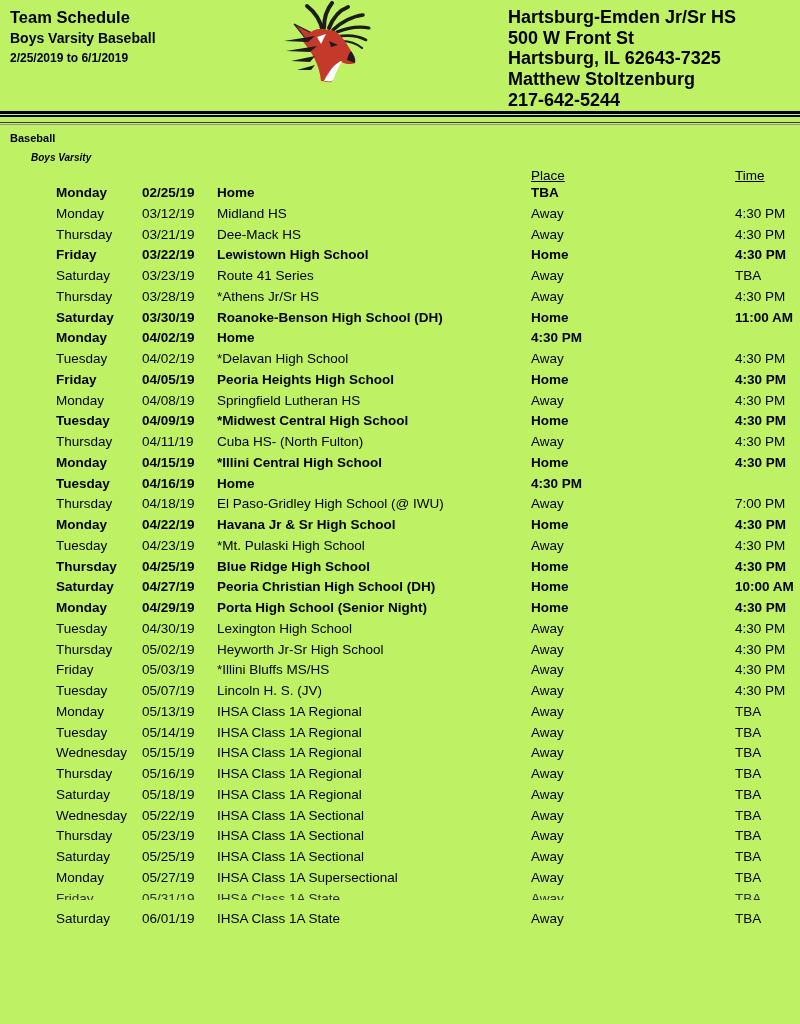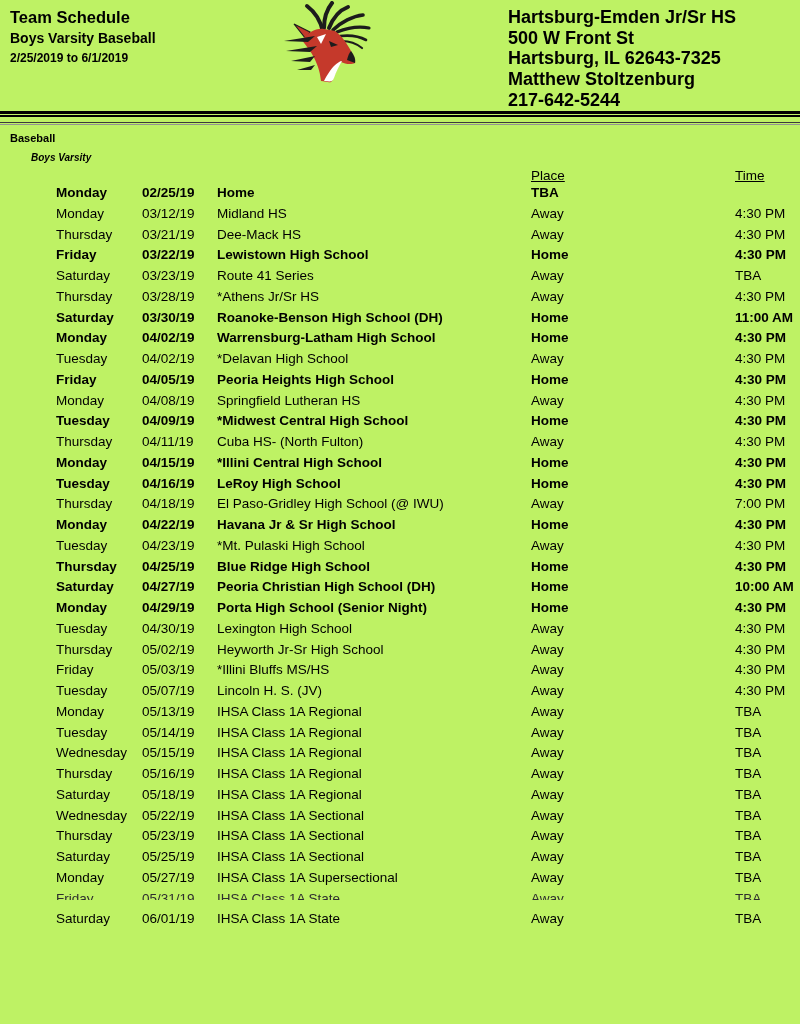--- a/index.html
+++ b/index.html
@@ -155,21 +155,20 @@
         <div class="grid-row emph">
           <span>Saturday</span>
           <span>03/30/19</span>
           <span>Roanoke-Benson High School (DH)</span>
           <span>Home</span>
           <span>11:00 AM</span>
         </div>
         <div class="grid-row emph">
           <span>Monday</span>
           <span>04/02/19</span>
-          <span>Warrensburg-Latham High School</span>
           <span>Home</span>
           <span>4:30 PM</span>
         </div>
         <div class="grid-row">
           <span>Tuesday</span>
           <span>04/02/19</span>
           <span>*Delavan High School</span>
           <span>Away</span>
           <span>4:30 PM</span>
         </div>
@@ -204,21 +203,20 @@
         <div class="grid-row emph">
           <span>Monday</span>
           <span>04/15/19</span>
           <span>*Illini Central High School</span>
           <span>Home</span>
           <span>4:30 PM</span>
         </div>
         <div class="grid-row emph">
           <span>Tuesday</span>
           <span>04/16/19</span>
-          <span>LeRoy High School</span>
           <span>Home</span>
           <span>4:30 PM</span>
         </div>
         <div class="grid-row">
           <span>Thursday</span>
           <span>04/18/19</span>
           <span>El Paso-Gridley High School (@ IWU)</span>
           <span>Away</span>
           <span>7:00 PM</span>
         </div>

